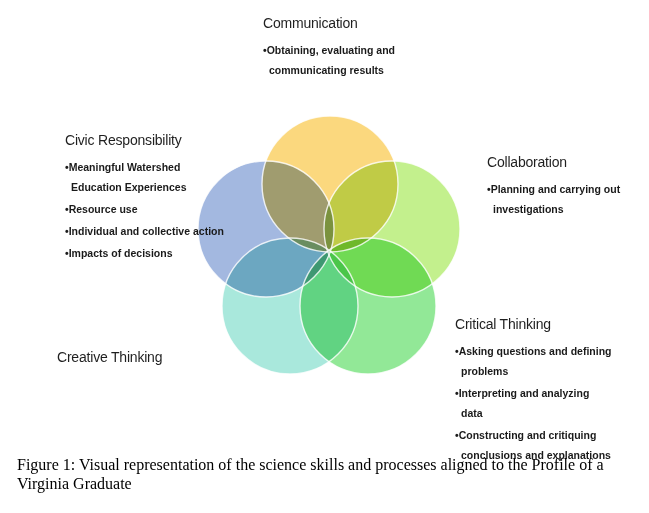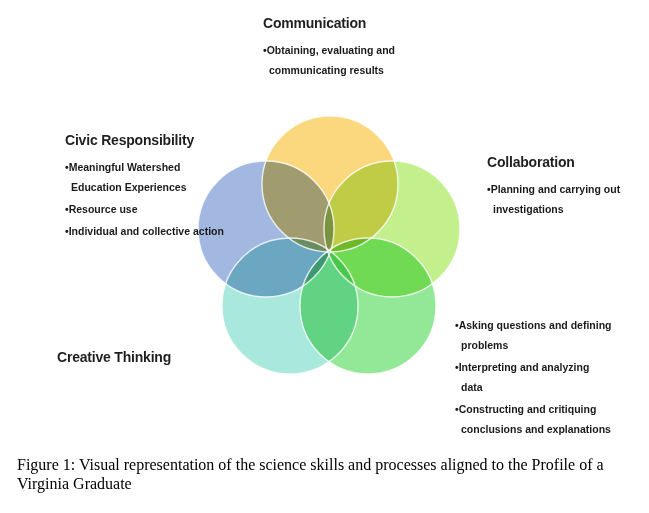--- a/index.html
+++ b/index.html
@@ -11,21 +11,21 @@
     font-family: "Liberation Sans", sans-serif;
     overflow: hidden;
   }
   svg.venn { position: absolute; left: 0; top: 0; isolation: isolate; }
   .venn-fill { mix-blend-mode: multiply; }
   .venn-outline { fill: none; stroke-width: 1.4; opacity: 0.8; }
 
   .node-label { position: absolute; color: #1a1a1a; }
   .node-title {
     font-size: 14px;
-    font-weight: 700;
+    font-weight: 400;
     letter-spacing: -0.2px;
     line-height: 18px;
     margin: 0 0 8px 0;
     color: #1f1f1f;
     white-space: nowrap;
   }
   .bullet {
     font-size: 10.5px;
     font-weight: 600;
     line-height: 20px;
@@ -85,20 +85,21 @@
 
   <div class="node-label label-collaboration">
     <h2 class="node-title">Collaboration</h2>
     <div>
       <div class="bullet">•Planning and carrying out
 investigations</div>
     </div>
   </div>
 
   <div class="node-label label-critical">
+    <h2 class="node-title">Critical Thinking</h2>
     <div>
       <div class="bullet">•Asking questions and defining
 problems</div>
       <div class="bullet">•Interpreting and analyzing
 data</div>
       <div class="bullet">•Constructing and critiquing
 conclusions and explanations</div>
     </div>
   </div>
 
@@ -106,19 +107,20 @@
     <h2 class="node-title">Creative Thinking</h2>
   </div>
 
   <div class="node-label label-civic">
     <h2 class="node-title">Civic Responsibility</h2>
     <div>
       <div class="bullet">•Meaningful Watershed
 Education Experiences</div>
       <div class="bullet">•Resource use</div>
       <div class="bullet">•Individual and collective action</div>
+      <div class="bullet">•Impacts of decisions</div>
     </div>
   </div>
 
   <div class="caption">Figure 1: Visual representation of the science skills and processes aligned to the Profile of a
 Virginia Graduate</div>
 
 </div>
 
 </body></html>

